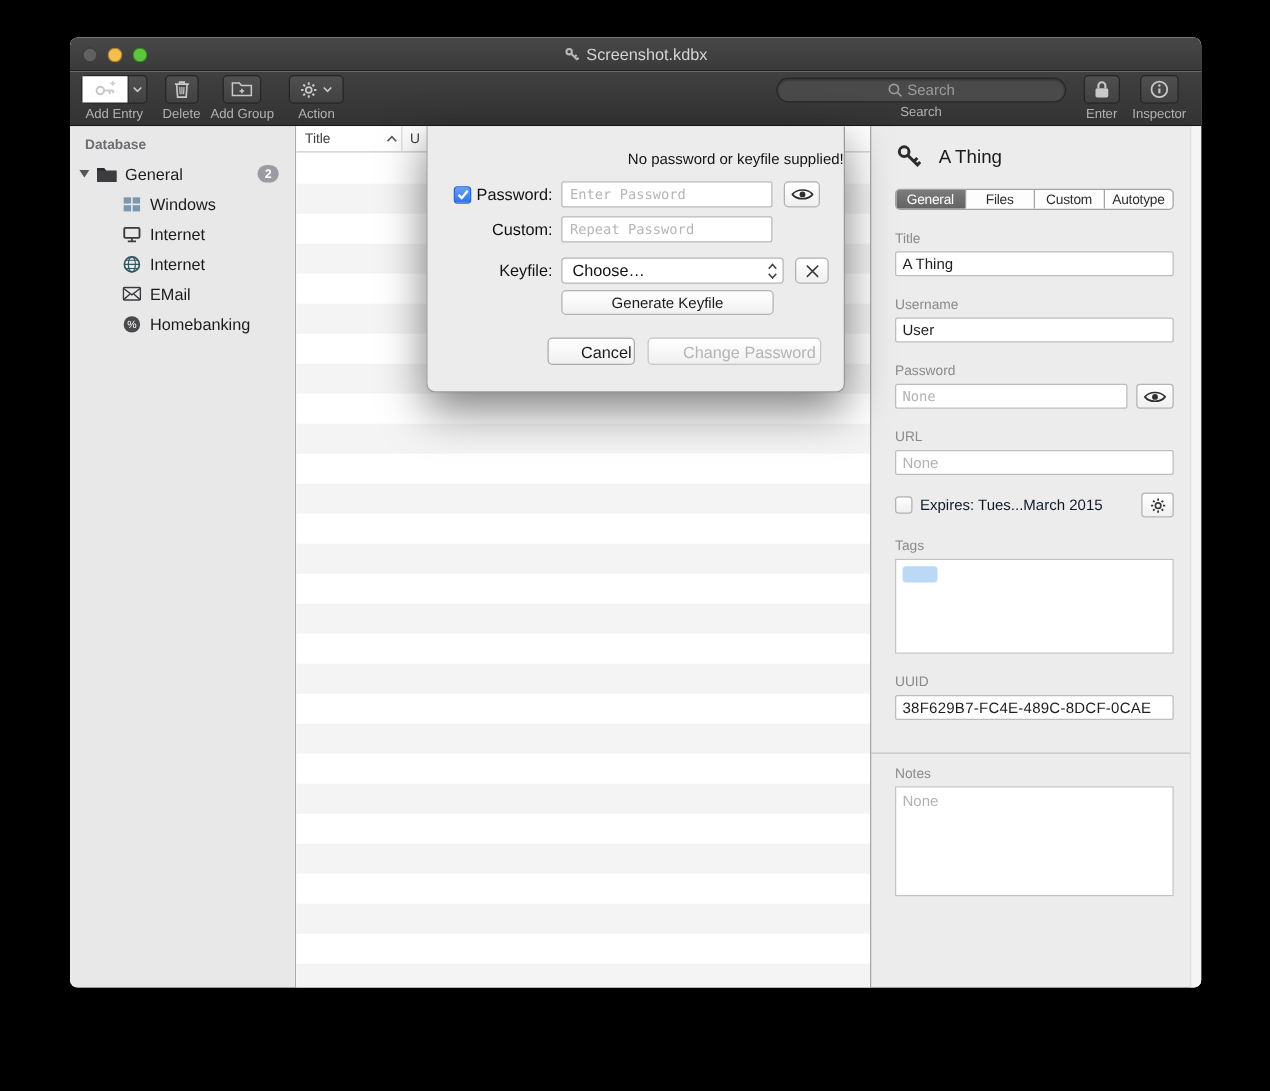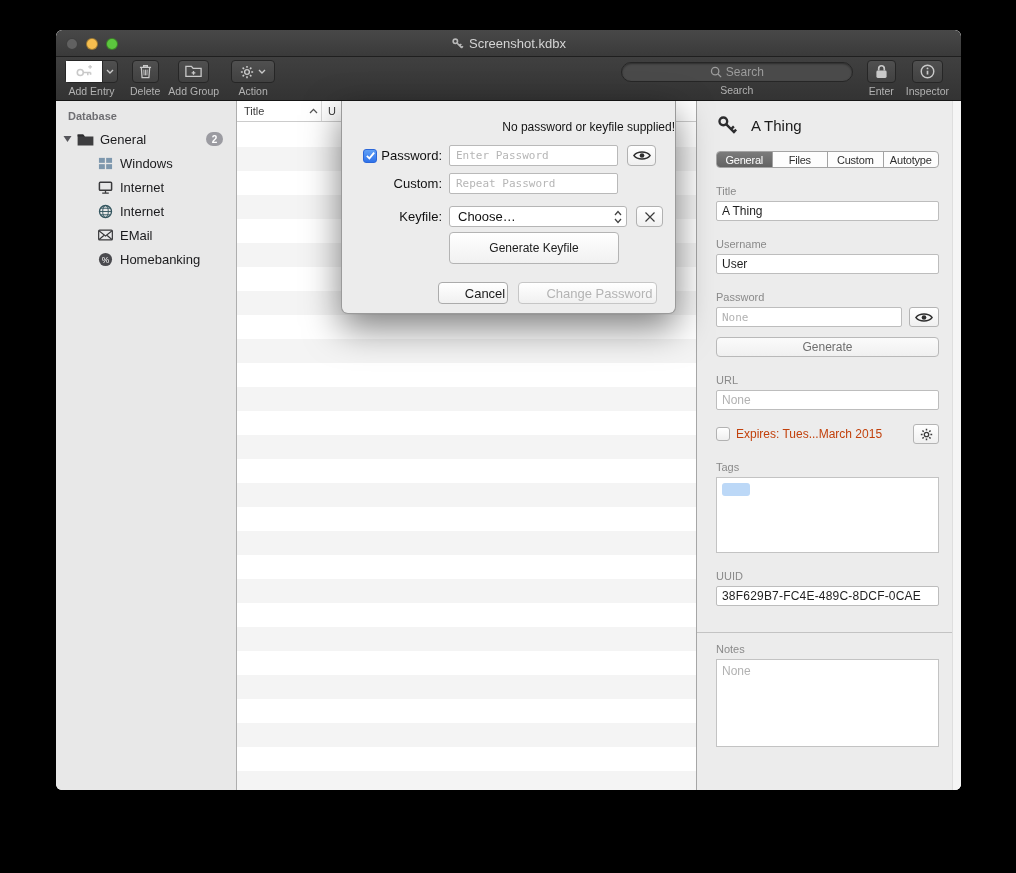--- a/index.html
+++ b/index.html
@@ -77,21 +77,21 @@
   .tfield { width:169px; height:21px; border:1px solid #b9b9b9; border-radius:2px; background:#fff;
             font-size:11px; font-family:"DejaVu Sans Mono",monospace; color:#222; padding:0 6px; }
   .tfield::placeholder { color:#b6b6b6; }
   .sqbtn { height:21px; background:linear-gradient(#fff,#f0f0f0); border:1px solid #b1b1b1;
            border-radius:4px; display:flex; align-items:center; justify-content:center; }
   .eyebtn { width:29px; margin-left:9px; }
   .popup { width:178px; height:21px; background:#fff; border:1px solid #b5b5b5; border-radius:3px;
            display:flex; align-items:center; font-size:13px; color:#111; padding:0 4px 0 8px; }
   .popup .stepper { margin-left:auto; display:flex; }
   .xbtn { width:27px; margin-left:9px; }
-  .widebtn { margin:5px 0 0 107px; width:170px; height:32px; background:linear-gradient(#fff,#f1f1f1);
+  .widebtn { margin:5px 0 0 107px; width:170px; height:20px; background:linear-gradient(#fff,#f1f1f1);
              border:1px solid #b4b4b4; border-radius:4px; font-size:12px; color:#1c1c1c;
              font-family:inherit; }
   .dlg-actions { display:flex; margin:18px 0 0 96px; gap:10px; }
   .pushbtn { height:22px; background:linear-gradient(#fff,#f0f0f0); border:1px solid #ababab;
              border-radius:4px; font-size:13px; color:#1a1a1a; font-family:inherit;padding-left:24px; }
   .pushbtn.cancel { width:70px; }
   .pushbtn.confirm { width:139px; }
   .pushbtn:disabled { color:#b4b4b4; border-color:#c6c6c6; }
 
   
@@ -114,21 +114,21 @@
   .iinput { margin-top:4px; width:100%; height:20px; border:1px solid #bdbdbd; border-radius:2px;
             background:#fff; font-size:12px; color:#1e1e1e; padding:0 5px; font-family:inherit; }
   .iinput::placeholder { color:#b2b2b2; }
   .iinput.mono { font-family:"DejaVu Sans Mono",monospace; font-size:11px; }
   .hrow { display:flex; align-items:center; gap:7px; }
   .hrow .iinput { flex:1; width:auto; }
   .minibtn { width:30px; height:20px; margin-top:4px; background:linear-gradient(#fff,#f0f0f0);
              border:1px solid #b4b4b4; border-radius:3px; display:flex; align-items:center; justify-content:center; flex:none; }
   .genbtn { margin-top:10px; width:100%; height:20px; background:linear-gradient(#fbfbfb,#f0f0f0);
             border:1px solid #b9b9b9; border-radius:4px; font-size:12px; color:#6f6f6f; font-family:inherit; }
-  .expires { margin-top:14px; display:flex; align-items:center; gap:6px; font-size:12px; color:#c2410c; }
+  .expires { margin-top:14px; display:flex; align-items:center; gap:6px; font-size:12px; color:#0f172a; }
   .gearbtn { margin-left:auto; margin-top:0; width:26px; }
   .tagsbox { margin-top:4px; height:76px; background:#fff; border:1px solid #c3c3c3; padding:5px; }
   .chip { width:28px; height:13px; border-radius:3px; background:var(--chip,#bcd8f7); }
   .uuid-input { font-size:12px; letter-spacing:.2px; }
   .insp-divider { margin-top:26px; border-top:1px solid #c3c3c3; }
   .notes-label { margin-top:10px; }
   .notesbox { margin-top:4px; width:100%; height:88px; background:#fff; border:1px solid #c3c3c3;
               resize:none; font-family:inherit; font-size:12px; color:#1e1e1e; padding:4px 5px; }
   .notesbox::placeholder { color:#b2b2b2; }
   .insp-scrollbar { position:absolute; right:0; top:0; bottom:0; width:9px; background:#f5f5f5;
@@ -406,21 +406,20 @@
           <input class="iinput mono" placeholder="None" style="">
           <span class="minibtn">
             <span>
                 <svg width="18" height="11" viewBox="0 0 20 12">
                   <path d="M1 6 C5 .8,15 .8,19 6 C15 11.2,5 11.2,1 6 Z" fill="none" stroke="#2e2e2e" stroke-width="1.5"></path>
                   <circle cx="10" cy="6" r="2.6" fill="#2e2e2e"></circle>
                 </svg>
               </span>
           </span>
         </div>
-        <button class="genbtn">Generate</button>
 
         <div class="ilabel">URL</div>
         <input class="iinput" placeholder="None" style="">
 
         <div class="expires">
           <span class="checkbox"></span>
           <span>Expires: Tues...March 2015</span>
           <span class="minibtn gearbtn">
             <span>
                 <svg width="13" height="13" viewBox="0 0 16 16">

